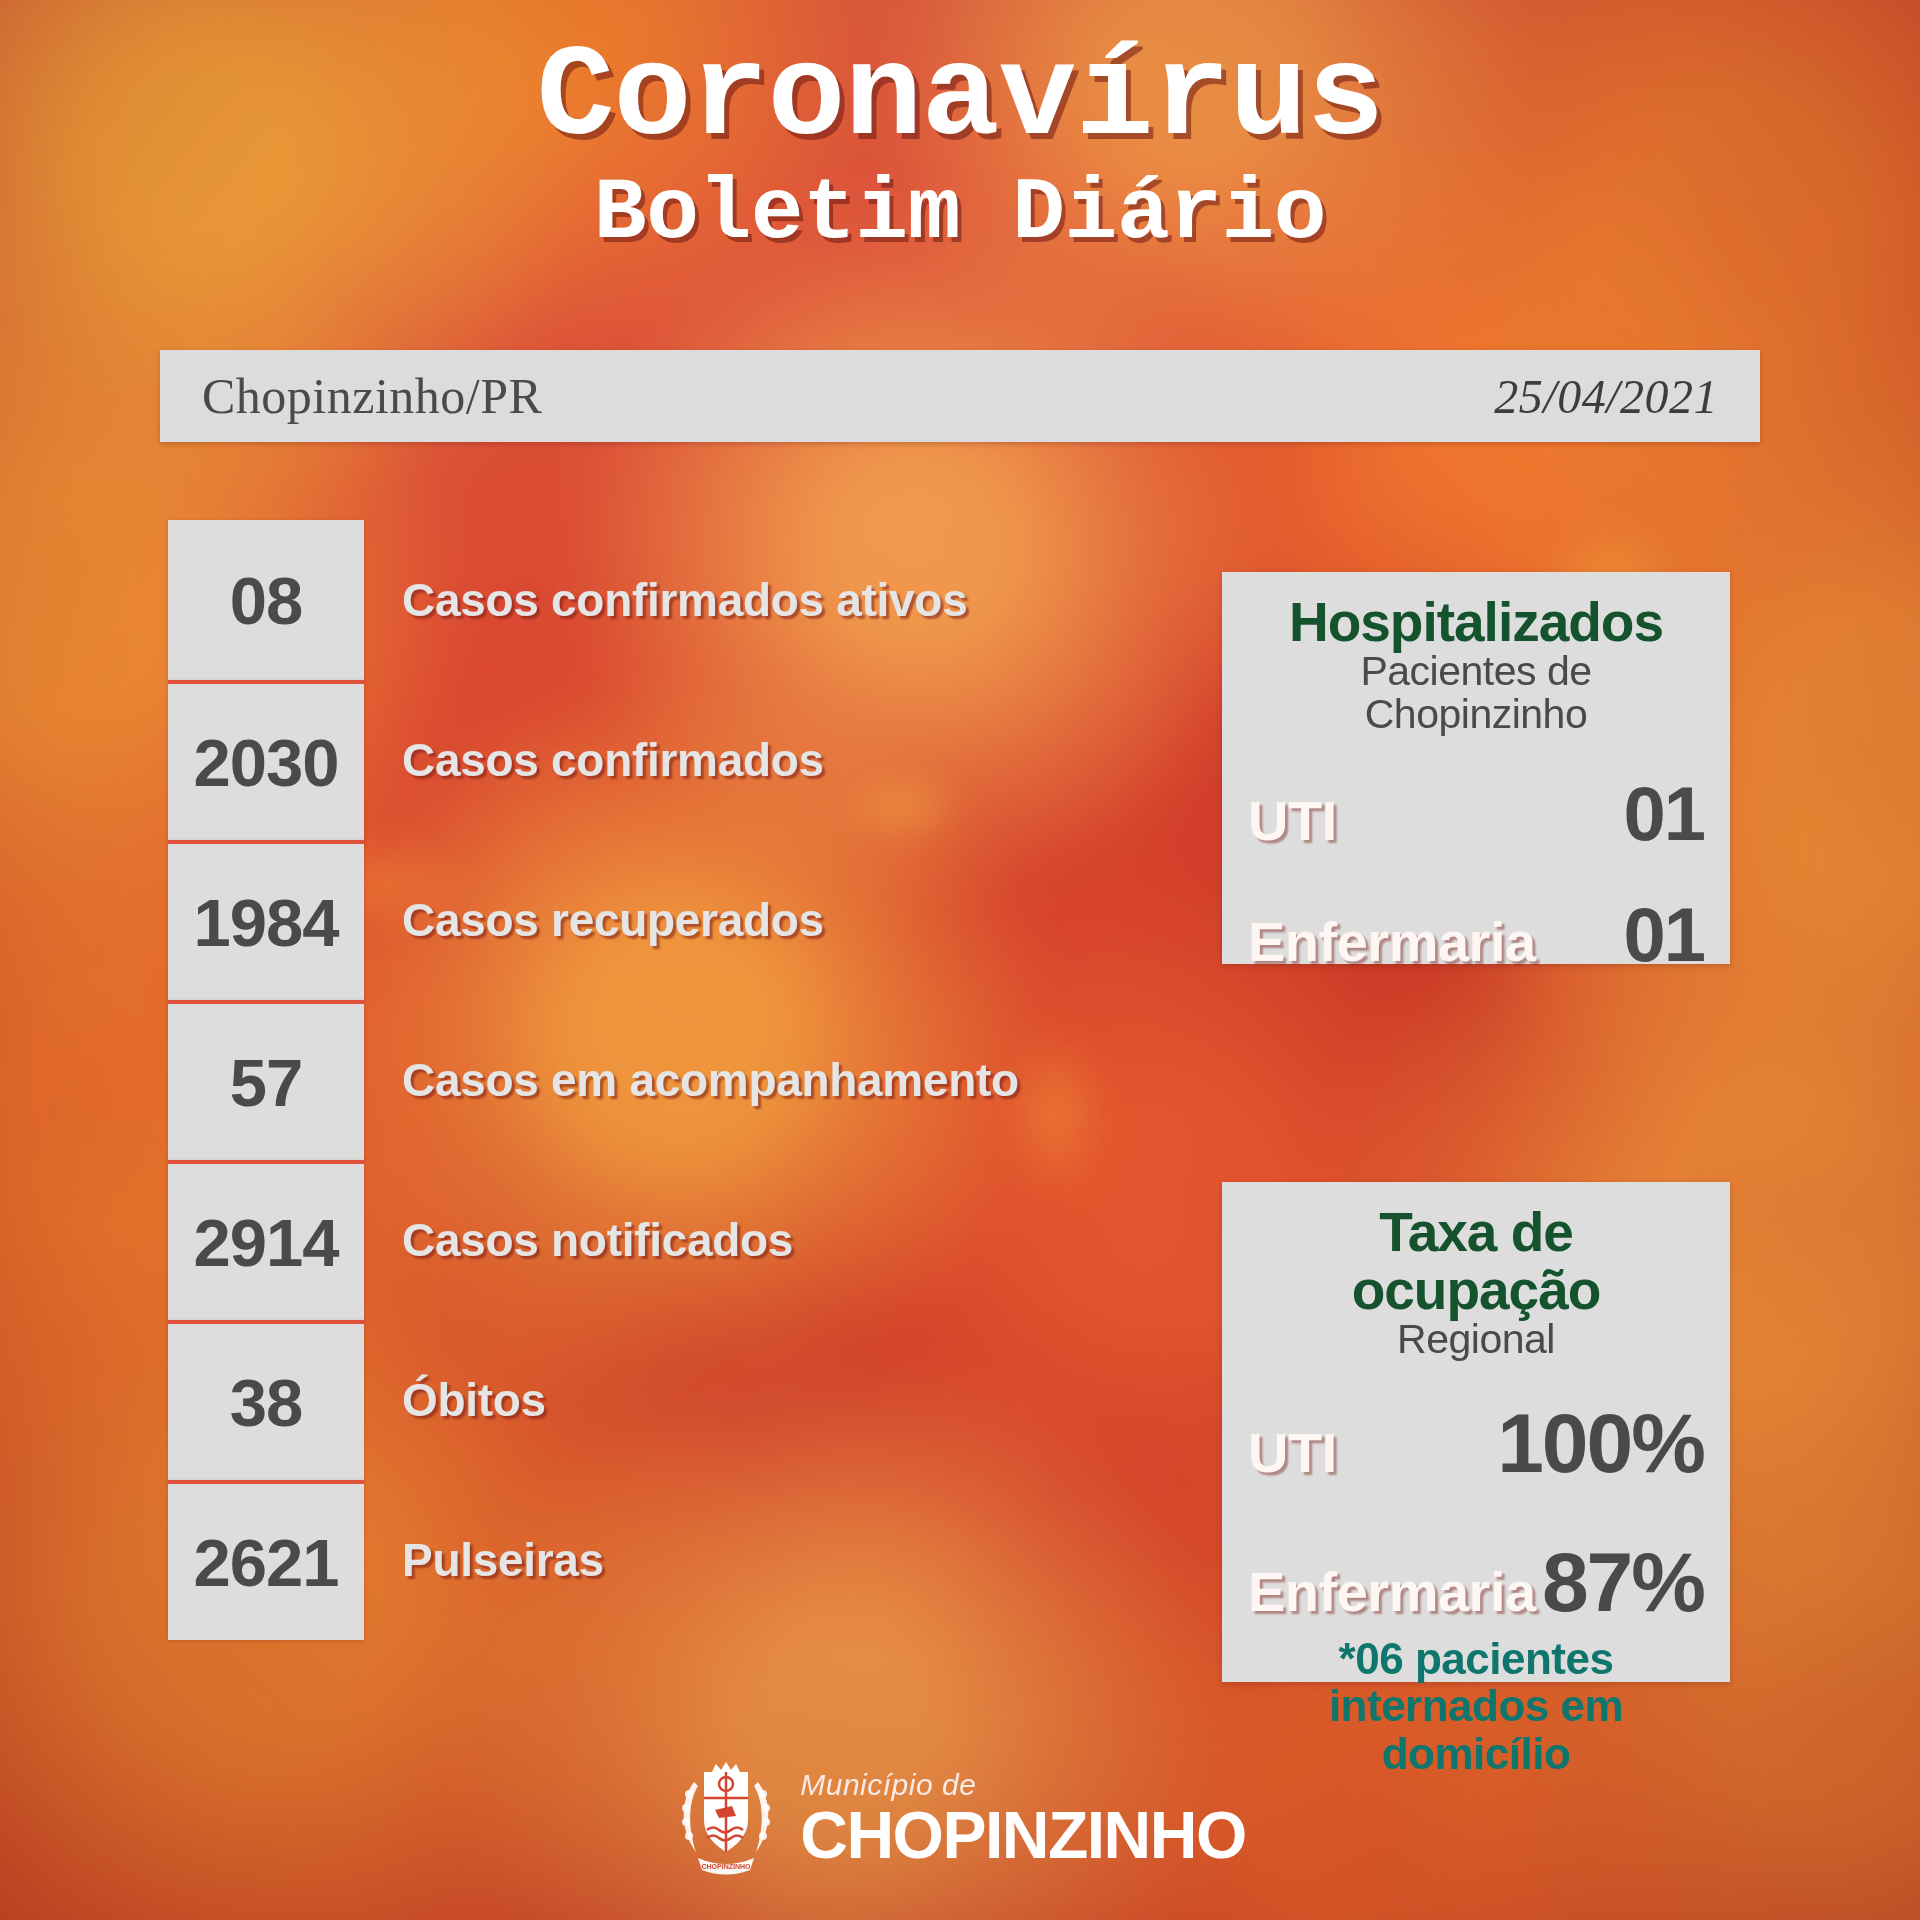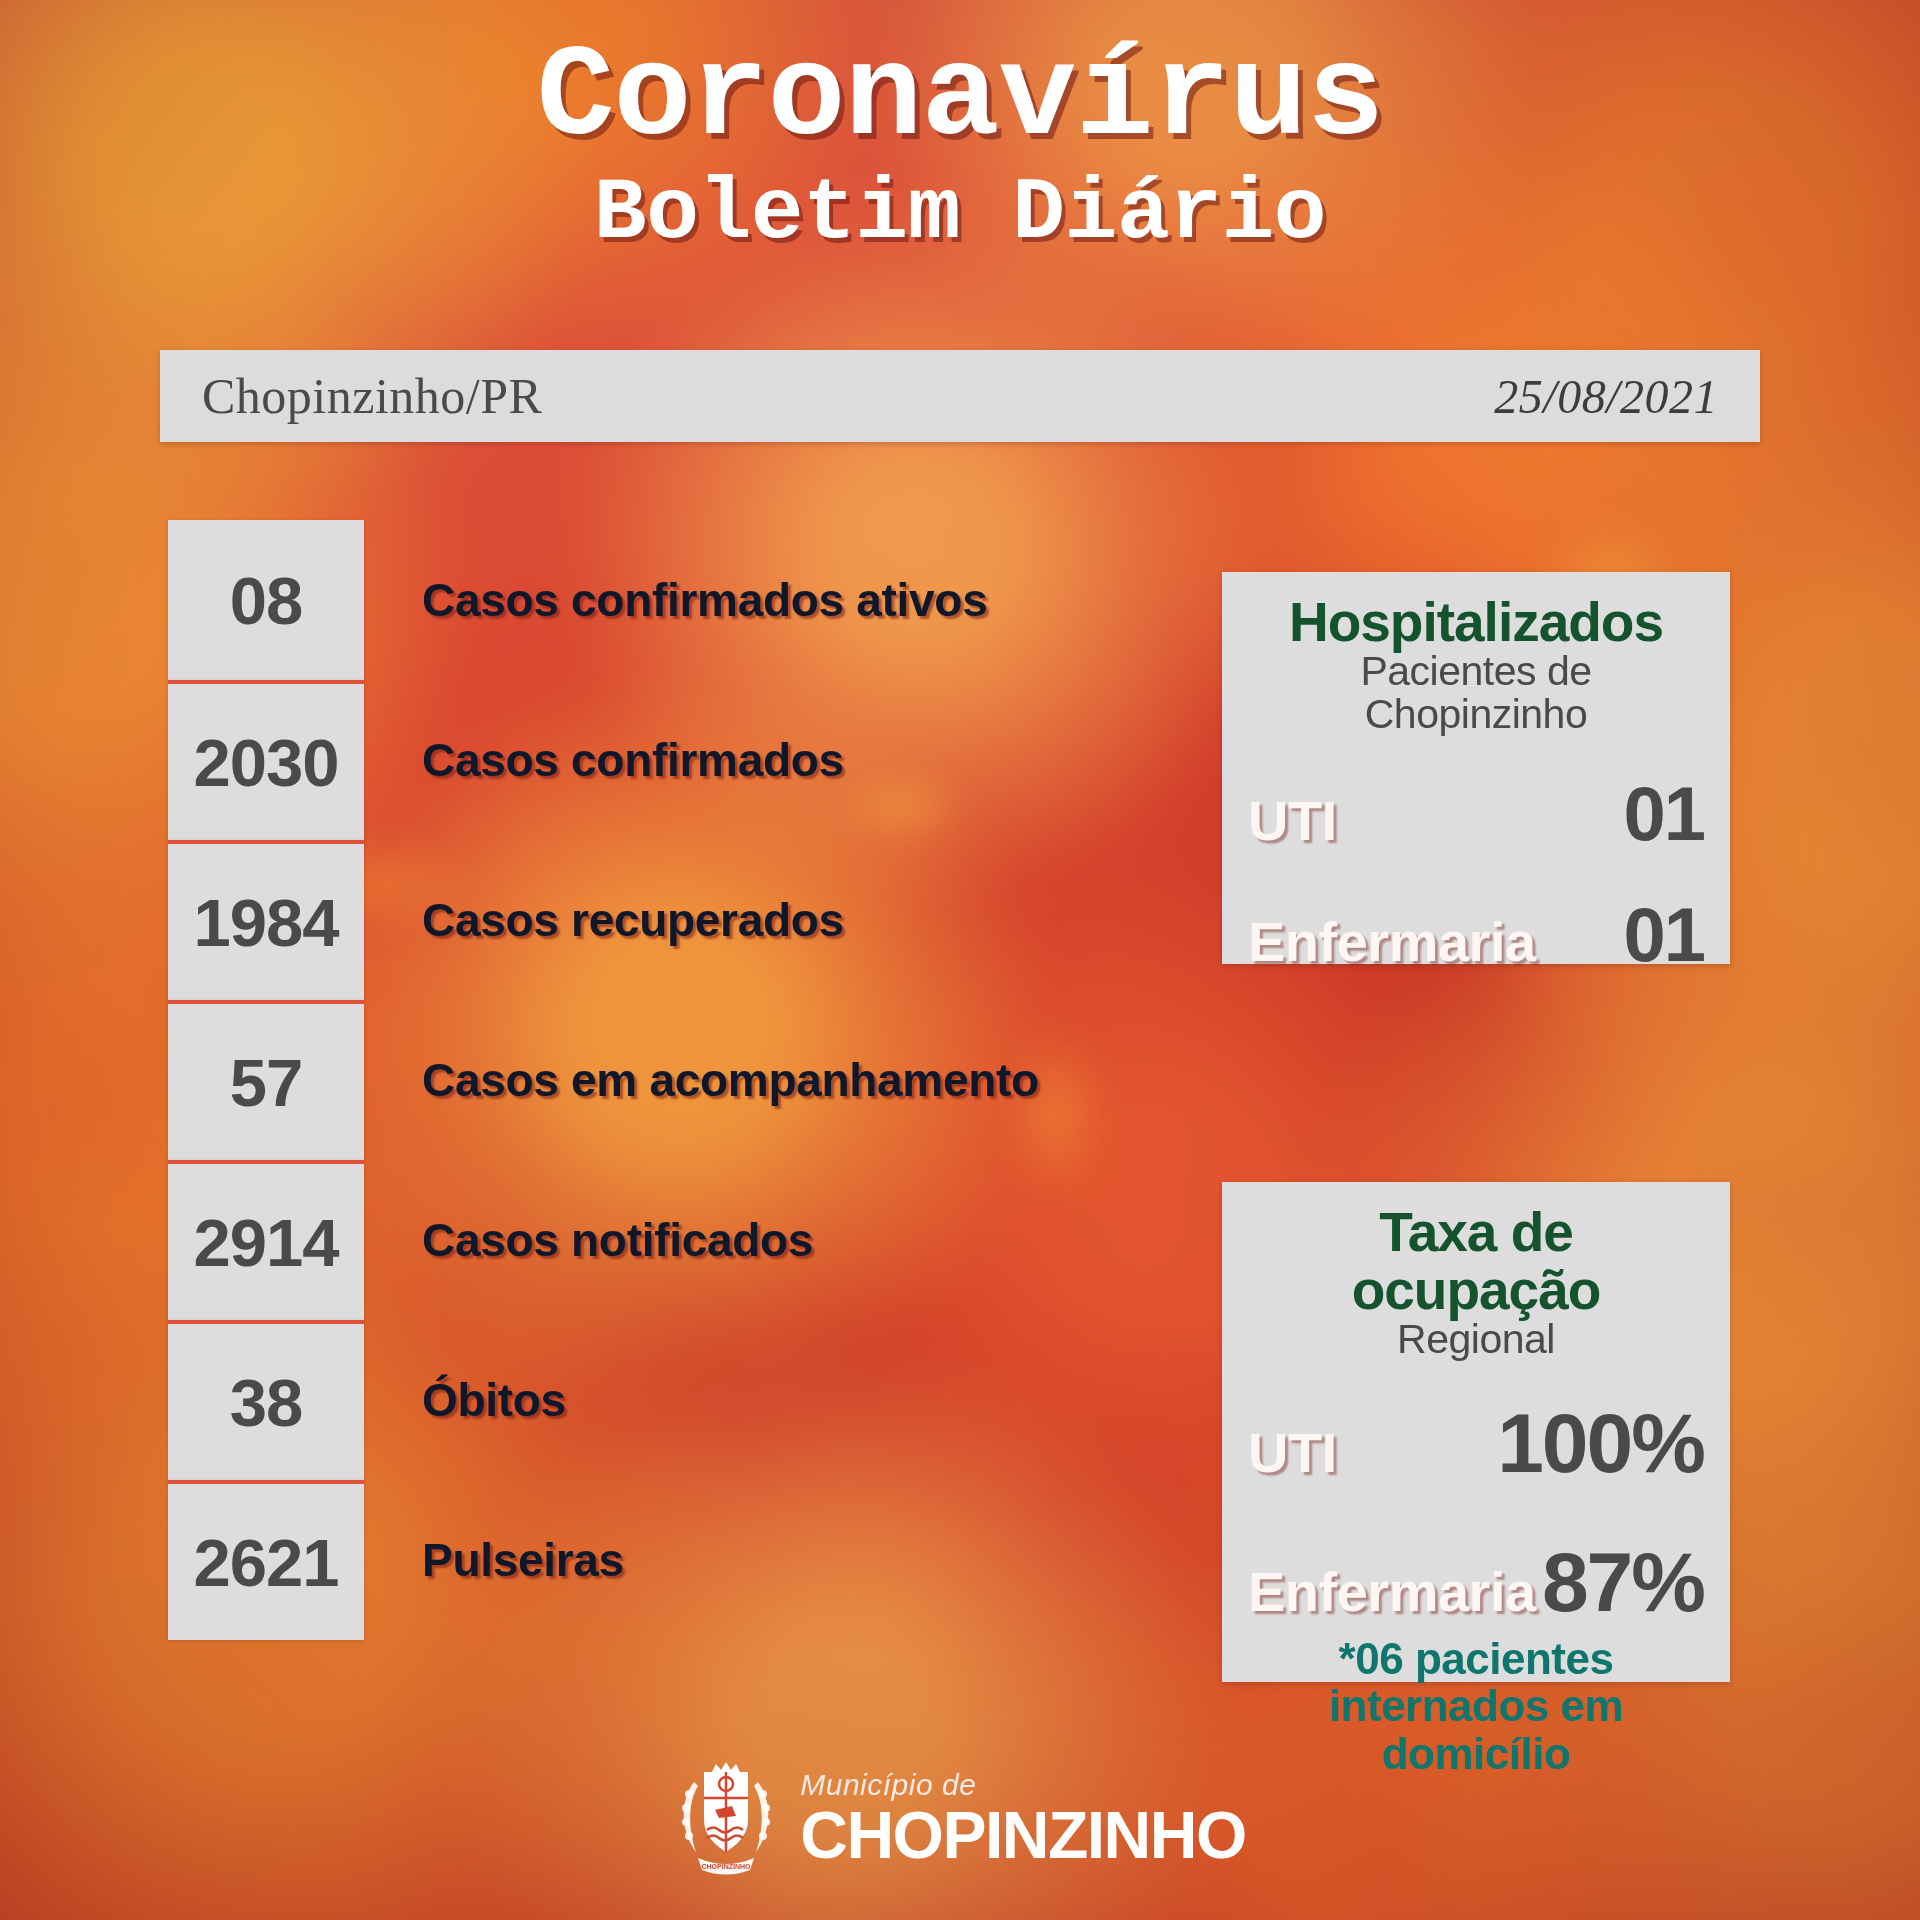--- a/index.html
+++ b/index.html
@@ -110,22 +110,22 @@
     flex:0 0 auto;
   }
   .stat-row + .stat-row .stat-box{
     border-top:4px solid #e0503a;
   }
   .stat-num{
     font-size:67px; font-weight:bold; color:#4a4a4a;
     letter-spacing:-1px; line-height:1;
   }
   .stat-label{
-    margin-left:58px;
-    font-size:46px; font-weight:bold; color:#0f172a;
+    margin-left:38px;
+    font-size:46px; font-weight:bold; color:#e5e5e5;
     letter-spacing:-0.3px;
     text-shadow:3px 3px 2px rgba(120,28,20,.55);
     white-space:nowrap;
     text-align:center;
   }
 
   
   .panel{
     position:absolute;
     background:#dddddd;
@@ -194,21 +194,21 @@
 
   <div id="content">
 
     <div class="header">
       <div class="title-main">Coronavírus</div>
       <div class="title-sub">Boletim Diário</div>
     </div>
 
     <div class="locbar">
       <span class="loc-city">Chopinzinho/PR</span>
-      <span class="loc-date">25/08/2021</span>
+      <span class="loc-date">25/04/2021</span>
     </div>
 
     <div class="stats">
 
       <div class="stat-row">
         <div class="stat-box">
           <span class="stat-num">08</span>
         </div>
         <span class="stat-label">Casos confirmados ativos</span>
       </div>

